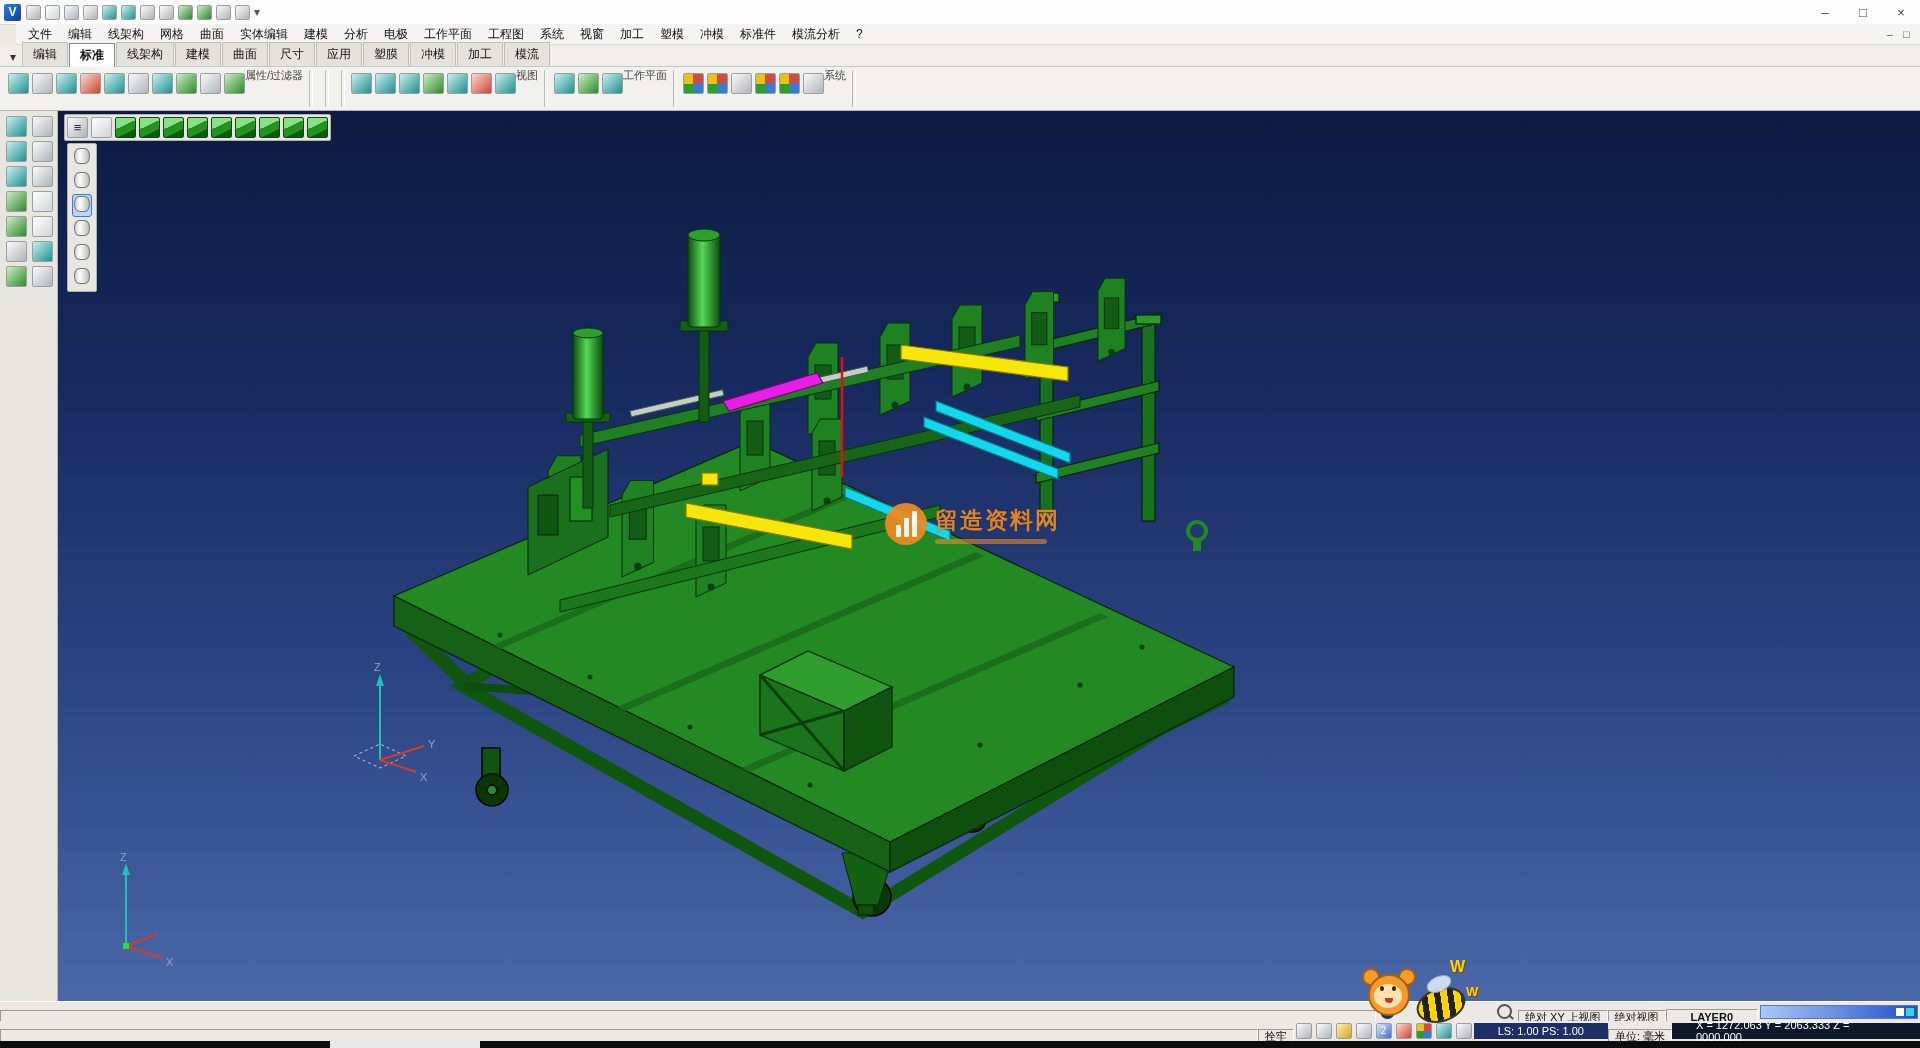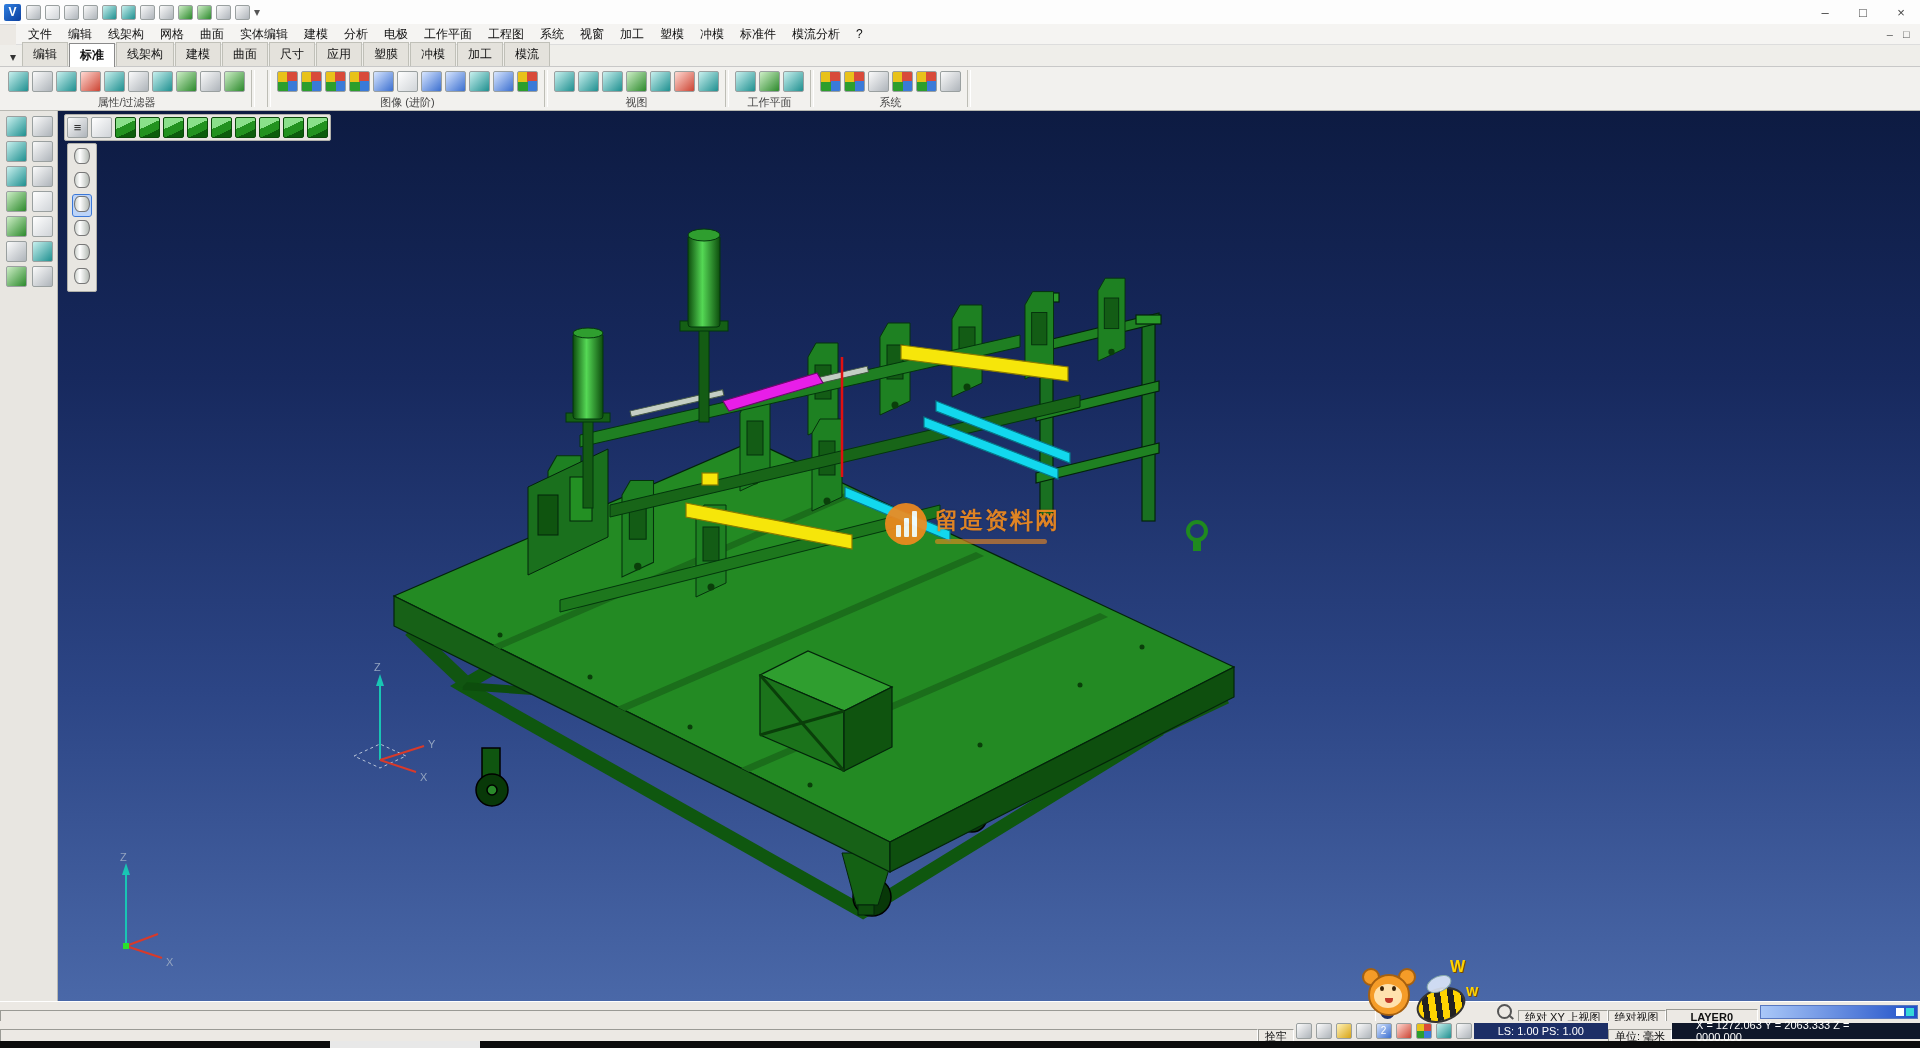--- a/index.html
+++ b/index.html
@@ -16,21 +16,21 @@
   #menubar{position:absolute;left:16px;top:24px;width:1920px;height:21px;background:#f5f4f2;border-bottom:1px solid #ddd;display:flex;align-items:center;padding-left:4px;box-sizing:border-box;}
   .menu-item{padding:2px 8px;cursor:default;}
   .mdi-ctrls{margin-left:auto;display:flex;gap:10px;padding-right:10px;color:#555;font-size:11px;}
   
   #tabrow{position:absolute;left:0;top:45px;width:1920px;height:22px;background:#efeeea;border-bottom:1px solid #c8c8c8;display:flex;align-items:flex-end;padding-left:4px;box-sizing:border-box;}
   .tab-drop{width:18px;text-align:center;color:#333;padding:2px 0;}
   .tab{padding:3px 10px 3px;margin-right:1px;border:1px solid #c0c0b8;border-bottom:none;background:#e4e2dc;font-size:12px;}
   .tab[data-active="true"]{background:#fff;font-weight:bold;border-color:#8a8a8a;position:relative;top:1px;}
   
   #toolbar{position:absolute;left:0;top:67px;width:1920px;height:44px;background:#f2f1ee;border-bottom:1px solid #b8b8b2;display:flex;align-items:stretch;padding-left:8px;box-sizing:border-box;}
-  .tgroup{display:flex;flex-direction:column;justify-content:flex-start;}
+  .tgroup{display:flex;flex-direction:row;justify-content:flex-start;}
   .ticons{display:flex;gap:3px;align-items:center;height:28px;padding-top:2px;}
   .tlabel{text-align:center;font-size:11px;color:#444;padding-top:1px;}
   .tsep{width:2px;border-left:1px solid #bdbdb5;border-right:1px solid #fff;margin:3px 6px;}
   
   .ic{width:21px;height:21px;border:1px solid #9aa0a0;border-radius:2px;box-sizing:border-box;background:#ddd;display:inline-flex;align-items:center;justify-content:center;flex:none;}
   .ic .icg{font-size:13px;line-height:1;color:#333;}
   .ic[data-variant="gy"]{background:linear-gradient(135deg,#fbfbfb,#aeb4ba)}
   .ic[data-variant="g"]{background:linear-gradient(135deg,#cdeec6,#2c8a2c)}
   .ic[data-variant="te"]{background:linear-gradient(135deg,#c8f0ee,#1f9090)}
   .ic[data-variant="bl"]{background:linear-gradient(135deg,#d8e6ff,#3b6fd0)}
@@ -231,48 +231,20 @@
 
           <span class="ic tb" data-variant="g"></span>
 
       </div>
       <div class="tlabel">属性/过滤器</div>
     </div>
     <div class="tsep"></div>
 
     <div class="tsep"></div>
 
-    <div class="tgroup">
-      <div class="ticons">
-
-          <span class="ic tb" data-variant="mx"></span>
-
-          <span class="ic tb" data-variant="mx"></span>
-
-          <span class="ic tb" data-variant="mx"></span>
-
-          <span class="ic tb" data-variant="mx"></span>
-
-          <span class="ic tb" data-variant="bl"></span>
-
-          <span class="ic tb" data-variant="wh"></span>
-
-          <span class="ic tb" data-variant="bl"></span>
-
-          <span class="ic tb" data-variant="bl"></span>
-
-          <span class="ic tb" data-variant="te"></span>
-
-          <span class="ic tb" data-variant="bl"></span>
-
-          <span class="ic tb" data-variant="mx"></span>
-
-      </div>
-      <div class="tlabel">图像 (进阶)</div>
-    </div>
     <div class="tsep"></div>
 
     <div class="tgroup">
       <div class="ticons">
 
           <span class="ic tb" data-variant="te"></span>
 
           <span class="ic tb" data-variant="te"></span>
 
           <span class="ic tb" data-variant="te"></span>

